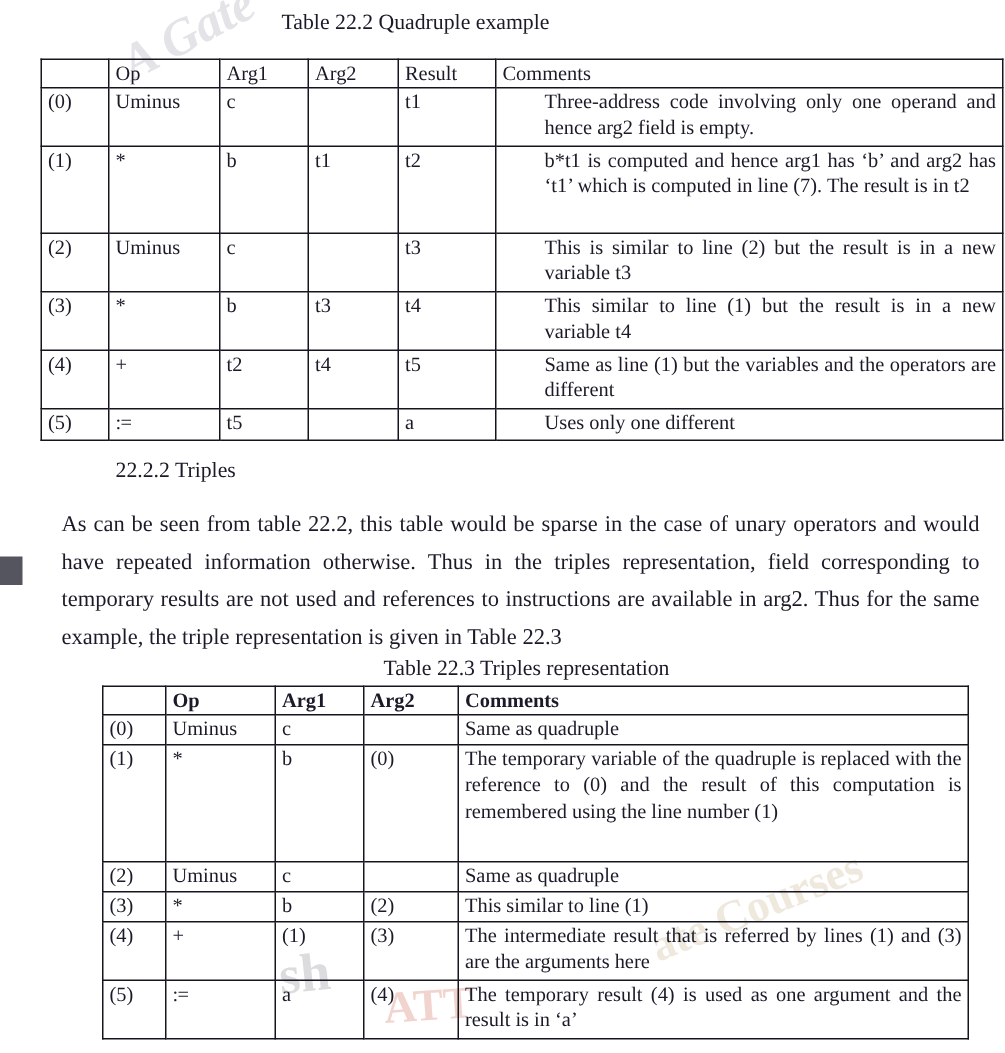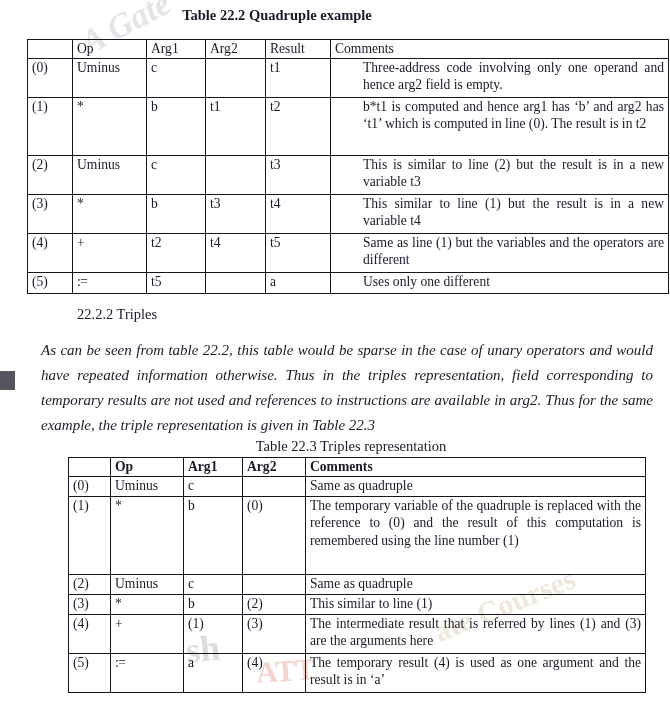--- a/index.html
+++ b/index.html
@@ -58,21 +58,21 @@
   }
 
   
   .page { position: relative; z-index: 2; }
 
   .table-title {
     text-align: center;
     font-size: 14.5px;
     line-height: 18px;
   }
-  #title-22-2 { position: absolute; left: 0; top: 6px; width: 554px; font-weight: bold; }
+  #title-22-2 { position: absolute; left: 0; top: 6px; width: 554px; }
   #title-22-3 { position: absolute; left: 0; top: 437px; width: 670px; padding-left: 16px; }
 
   table.doc {
     position: absolute;
     border-collapse: collapse;
     table-layout: fixed;
     font-size: 13.6px;
     line-height: 17.2px;
   }
   table.doc td, table.doc th {
@@ -124,21 +124,20 @@
     margin-left: 36px;
   }
   #body-paragraph {
     position: absolute;
     left: 41px; top: 338px;
     width: 612px;
     font-size: 15px;
     line-height: 25px;
     text-align: justify;
     text-align-last: left;
-    font-style: italic;
   }
   .op-assign { letter-spacing: -0.5px; }
 </style>
 </head>
 <body>
 
 <div class="wm wm-topleft">A Gate</div>
 <div class="wm wm-bottomright">ate Courses</div>
 <div class="wm wm-bottomleft">sh</div>
 <div class="wm wm-red">ATT</div>
@@ -175,21 +174,21 @@
         <td></td>
         <td>t1</td>
         <td class="comment">Three-address code involving only one operand and hence arg2 field is empty.</td>
       </tr>
       <tr class="h2">
         <td>(1)</td>
         <td>*</td>
         <td>b</td>
         <td>t1</td>
         <td>t2</td>
-        <td class="comment">b*t1 is computed and hence arg1 has ‘b’ and arg2 has ‘t1’ which is computed in line (0). The result is in t2</td>
+        <td class="comment">b*t1 is computed and hence arg1 has ‘b’ and arg2 has ‘t1’ which is computed in line (7). The result is in t2</td>
       </tr>
       <tr class="h1">
         <td>(2)</td>
         <td>Uminus</td>
         <td>c</td>
         <td></td>
         <td>t3</td>
         <td class="comment">This is similar to line (2) but the result is in a new variable t3</td>
       </tr>
       <tr class="h1">

